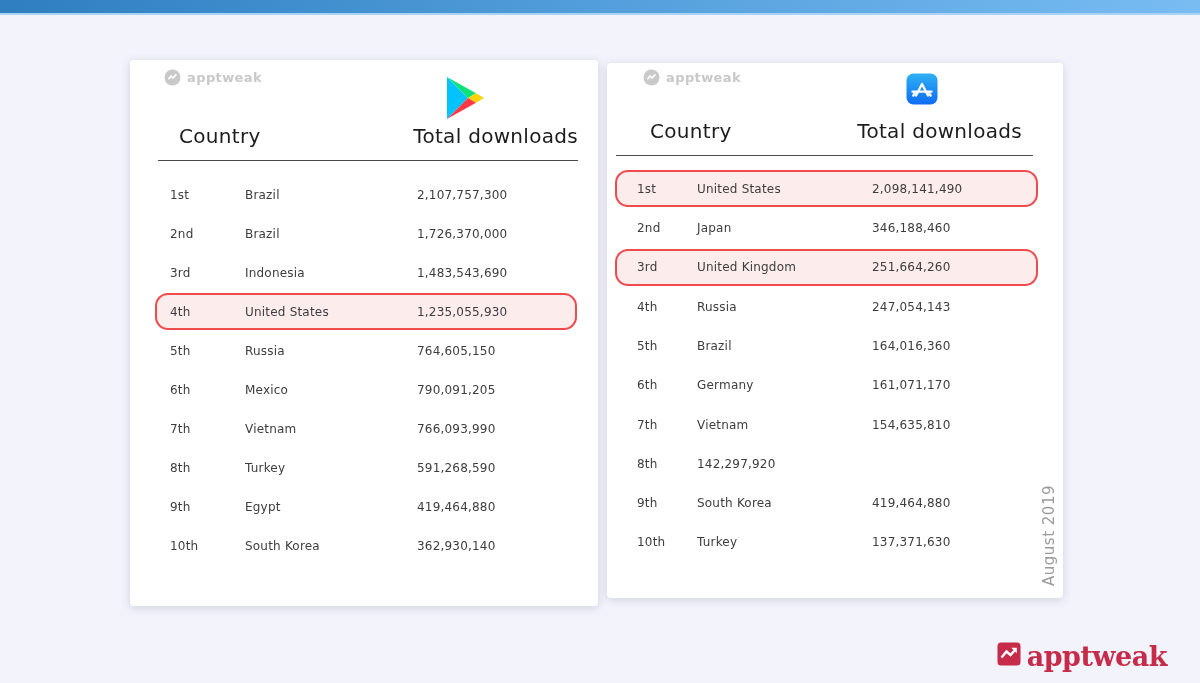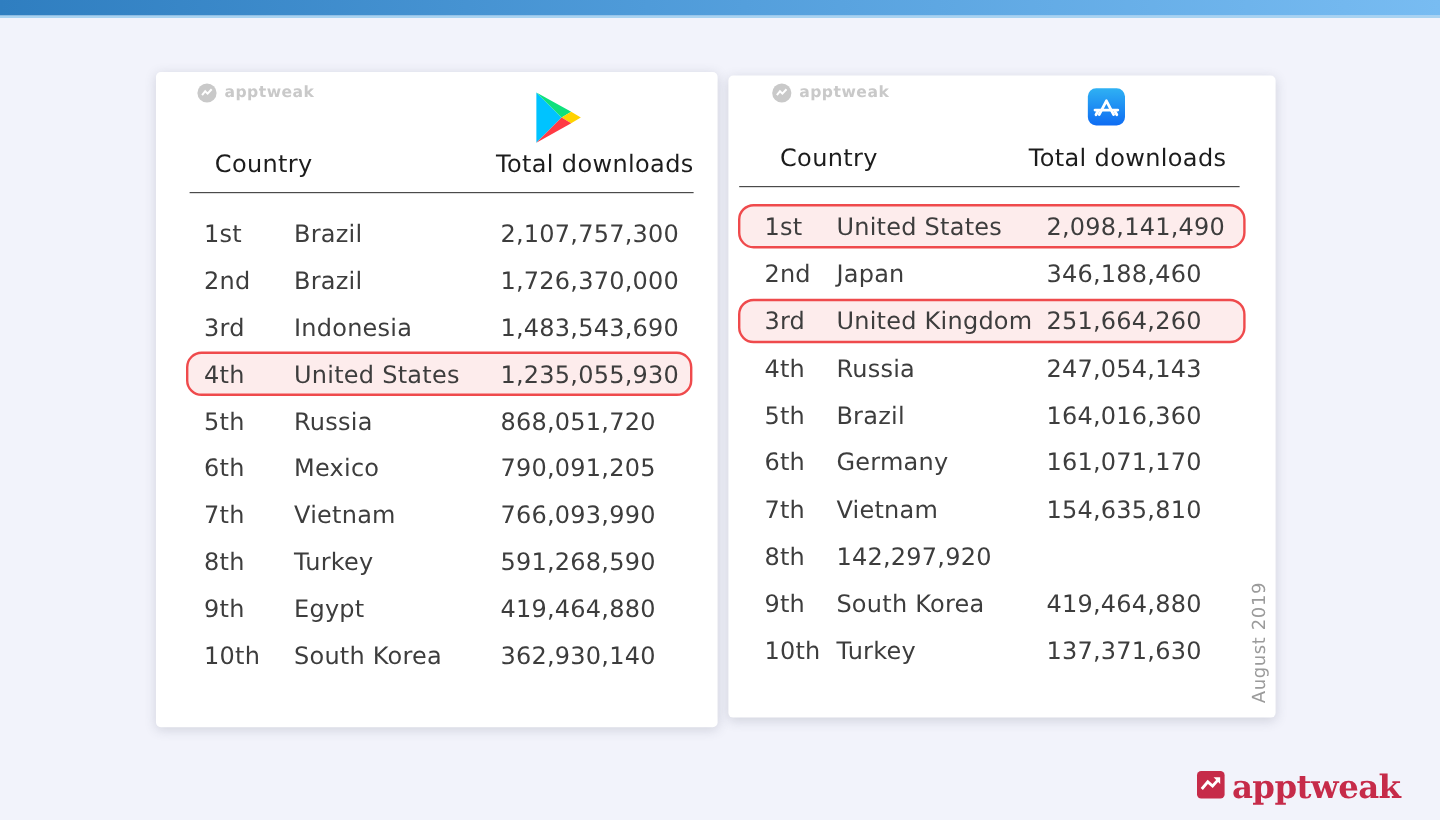--- a/index.html
+++ b/index.html
@@ -45,21 +45,21 @@
   #card-gp .divider{left:28px;right:20px;top:100px;}
   #card-as .divider{left:9px;right:30px;top:92px;}
 
   .tbody{position:absolute;left:0;right:0;}
   #card-gp .tbody{top:114px;}
   #card-as .tbody{top:105px;}
 
   .row{
     display:grid;align-items:center;box-sizing:border-box;
     height:37px;border:2px solid transparent;border-radius:13px;
-    font-size:20px;color:#3d3d3d;letter-spacing:.2px;
+    font-size:12px;color:#3d3d3d;letter-spacing:.2px;
   }
   #card-gp .row{margin:2px 21px 2px 25px;padding-left:13px;grid-template-columns:75px 172px 1fr;}
   #card-as .row{margin:2.3px 25px 2.3px 8px;padding-left:20px;grid-template-columns:60px 175px 1fr;}
   .row.highlight{background:#fdecec;border-color:#ef4a4c;}
 
   .date-note{
     position:absolute;right:5px;bottom:12px;
     writing-mode:vertical-rl;transform:rotate(180deg);
     font-size:15px;color:#9b9b9b;letter-spacing:.5px;
   }
@@ -121,21 +121,21 @@
     <span class="cell-downloads">1,483,543,690</span>
   </div>
       <div class="row highlight">
     <span class="cell-rank">4th</span>
     <span class="cell-country">United States</span>
     <span class="cell-downloads">1,235,055,930</span>
   </div>
       <div class="row">
     <span class="cell-rank">5th</span>
     <span class="cell-country">Russia</span>
-    <span class="cell-downloads">868,051,720</span>
+    <span class="cell-downloads">764,605,150</span>
   </div>
       <div class="row">
     <span class="cell-rank">6th</span>
     <span class="cell-country">Mexico</span>
     <span class="cell-downloads">790,091,205</span>
   </div>
       <div class="row">
     <span class="cell-rank">7th</span>
     <span class="cell-country">Vietnam</span>
     <span class="cell-downloads">766,093,990</span>

